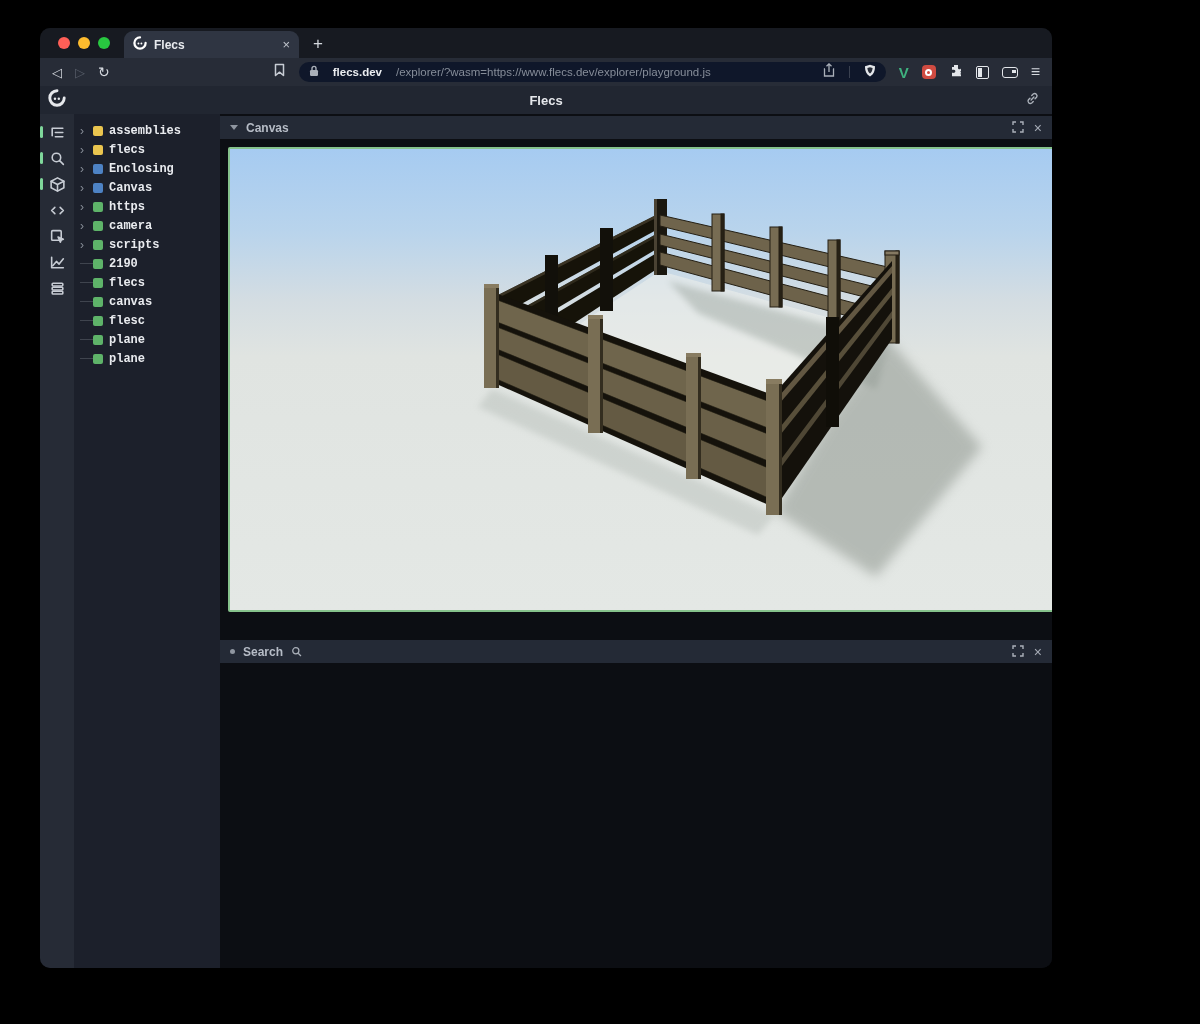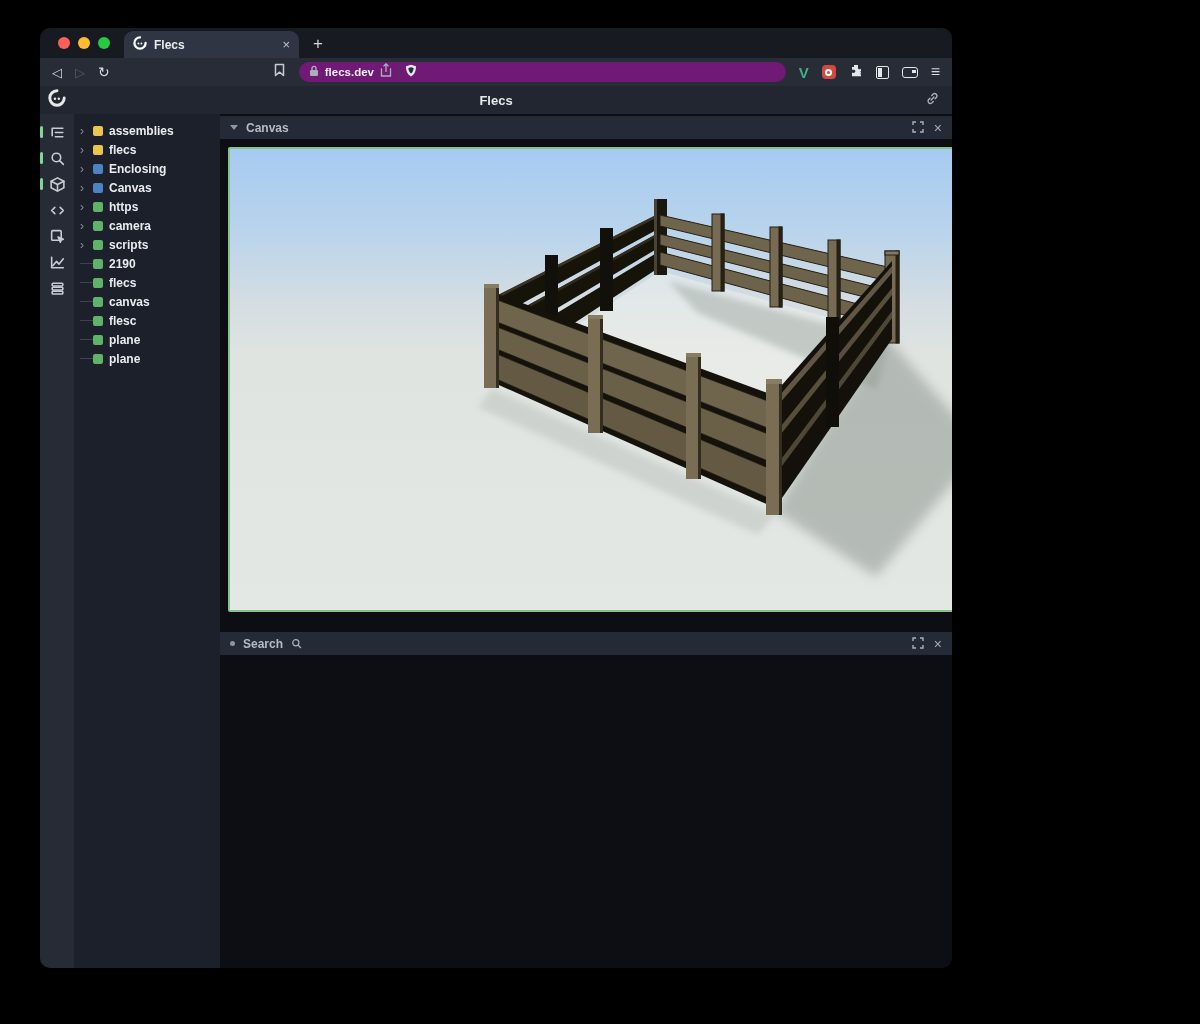--- a/index.html
+++ b/index.html
@@ -1,32 +1,32 @@
 <!DOCTYPE html>
 <html><head>
 <meta charset="utf-8">
 <style>
   * { margin:0; padding:0; box-sizing:border-box; }
   html,body { width:1200px; height:1024px; background:#000; font-family:"Liberation Sans",sans-serif; overflow:hidden; }
-  .window { position:absolute; left:40px; top:28px; width:912px; height:940px; border-radius:10px; overflow:hidden; background:#0c0e13; display:flex; flex-direction:column; }
+  .window { position:absolute; left:40px; top:28px; width:1012px; height:940px; border-radius:10px; overflow:hidden; background:#0c0e13; display:flex; flex-direction:column; }
 
   
   .tabstrip { height:30px; background:#171a21; display:flex; align-items:flex-end; flex:none; }
   .lights { display:flex; gap:8px; padding:0 14px 9px 18px; }
   .light { width:12px; height:12px; border-radius:50%; }
   .l-red{background:#ff5f57;} .l-yellow{background:#febc2e;} .l-green{background:#28c840;}
   .tab { width:175px; height:27px; background:#2f3542; border-radius:9px 9px 0 0; display:flex; align-items:center; padding:0 9px; gap:7px; }
   .tab-title { flex:1; font-size:12px; font-weight:700; color:#e8eaee; }
   .tab-close { color:#c0c5cd; font-size:13px; cursor:default; }
   .newtab { color:#d4d8de; font-size:17px; padding:0 0 4px 14px; }
   .toolbar { height:28px; background:#272c37; display:flex; align-items:center; padding:0 12px; gap:13px; flex:none; }
   .nav-glyph { font-size:13px; color:#d6dae0; }
   .nav-glyph.dim { color:#565c68; }
   .reload { font-size:14px; color:#d6dae0; }
-  .urlpill { height:20px; flex:1; max-width:705px; background:#701a75; border-radius:10px; display:flex; align-items:center; padding:0 10px; gap:6px; overflow:hidden; }
+  .urlpill { height:20px; flex:1; max-width:705px; background:#0f172a; border-radius:10px; display:flex; align-items:center; padding:0 10px; gap:14px; overflow:hidden; }
   .url-host { font-size:11.5px; font-weight:700; color:#eceef1; white-space:nowrap; }
   .url-path { font-size:11.5px; color:#868d99; white-space:nowrap; overflow:hidden; text-overflow:clip; flex:1; }
   .pill-div { width:1px; height:12px; background:#3a4150; }
   .ext { display:flex; align-items:center; gap:13px; margin-left:auto; }
   .vmark { font-size:15px; font-weight:700; color:#3fb27f; }
   .redext { width:14px; height:14px; border-radius:4px; background:#cf4b41; display:flex; align-items:center; justify-content:center; }
   .redext i { display:block; width:7px; height:7px; border:2px solid #fff; border-radius:50%; }
   .sidebar-ico { width:13px; height:13px; border:1.5px solid #e3e6ea; border-radius:2px; position:relative; }
   .sidebar-ico i { position:absolute; left:1px; top:1px; bottom:1px; width:4px; background:#e3e6ea; }
   .wallet-ico { width:16px; height:11px; border:1.5px solid #e3e6ea; border-radius:3px; position:relative; }
@@ -45,21 +45,21 @@
   .rail-btn { position:relative; height:26px; display:flex; align-items:center; justify-content:center; }
   .rail-pill { position:absolute; left:0; top:7px; width:3px; height:12px; border-radius:2px; background:#7fd79b; }
   .tree { width:146px; background:#1c202b; padding-top:7px; flex:none; }
   .titem { height:19px; display:flex; align-items:center; padding-left:6px; list-style:none; }
   .exp { width:11px; color:#878d97; font-size:12px; line-height:1; }
   .dash { width:13px; height:1px; background:#3f444e; margin-right:-2px; }
   .sq { width:10px; height:10px; border-radius:2px; margin:0 6px 0 2px; flex:none; }
   .titem[data-color="yellow"] .sq { background:#eac54f; }
   .titem[data-color="blue"]   .sq { background:#4d82c4; }
   .titem[data-color="green"]  .sq { background:#5eb369; }
-  .tlabel { font-size:12px; font-weight:700; color:#e9ebef; white-space:nowrap; }
+  .tlabel { font-size:12px; font-weight:700; color:#e9ebef; white-space:nowrap;font-family:Liberation Mono, monospace; }
 
   .main { flex:1; background:#0c0e13; display:flex; flex-direction:column; min-width:0; }
   .phead { height:23px; background:#242a36; display:flex; align-items:center; padding:0 10px; gap:8px; flex:none; margin-top:2px; }
   .plabel { font-size:12px; font-weight:700; color:#b6bcc6; }
   .chev-down { width:0; height:0; border-left:4px solid transparent; border-right:4px solid transparent; border-top:5px solid #8f96a0; }
   .dot { width:5px; height:5px; border-radius:50%; background:#8f96a0; }
   .phead-right { margin-left:auto; display:flex; align-items:center; gap:10px; }
   .pclose { color:#a6acb6; font-size:14px; line-height:1; }
 
   .viewport { margin:8px 8px 12px 8px; width:924px; height:465px; flex:none; border:2px solid #86c28c; border-radius:2px; background:linear-gradient(#a6cbf1 0%, #b9d4ec 18%, #d4dde2 33%, #e0e4e1 45%, #e4e8e5 100%); position:relative; overflow:hidden; }
@@ -104,20 +104,21 @@
         </svg>
     </span>
     <div class="urlpill">
       <span>
         <svg width="10" height="12" viewBox="0 0 10 12">
             <rect x="1" y="5" width="8" height="6" rx="1.2" fill="#aab0b9"></rect>
             <path d="M3 5V3.4a2 2 0 0 1 4 0V5" stroke="#aab0b9" stroke-width="1.4" fill="none"></path>
           </svg>
       </span>
       <span class="url-host">flecs.dev</span>
+      <span class="url-path">/explorer/?wasm=https://www.flecs.dev/explorer/playground.js</span>
       <span>
         <svg width="12" height="14" viewBox="0 0 12 14" class="icon-dim" fill="none" stroke-width="1.3">
             <path d="M2 6h-.5v7h9V6H10" stroke="#aab0b9"></path>
             <path d="M6 1v8M3.5 3.3 6 .9l2.5 2.4" stroke="#aab0b9"></path>
           </svg>
       </span>
       <span class="pill-div"></span>
       <span>
         <svg width="12" height="13" viewBox="0 0 12 13">
             <path d="M6 .8 11 2.2c0 5-1.4 8-5 10.2C2.4 10.2 1 7.2 1 2.2z" fill="#e3e6ea"></path>
@@ -360,21 +361,21 @@
             <rect x="456" y="204" width="15" height="126" fill="#796e54"></rect>
               <rect x="468" y="204" width="3" height="126" fill="#332d1f"></rect>
               <rect x="456" y="204" width="15" height="4" fill="#887c61"></rect>
             <rect x="536" y="230" width="16" height="136" fill="#796e54"></rect>
               <rect x="549" y="230" width="3" height="136" fill="#332d1f"></rect>
               <rect x="536" y="230" width="16" height="5" fill="#887c61"></rect>
           </g>
         </svg>
       </div>
 
-      <div class="phead" style="margin-top:8px;">
+      <div class="phead" style="margin-top:16px;">
         <span class="dot"></span>
         <span class="plabel">Search</span>
         <span>
           <svg width="11" height="11" viewBox="0 0 16 16" class="icon-dim" stroke="#8f96a0" fill="none" stroke-width="1.8">
               <circle cx="7" cy="7" r="4.5"></circle>
               <path d="m10.5 10.5 4 4"></path>
             </svg>
         </span>
         <span class="phead-right">
           <span>

